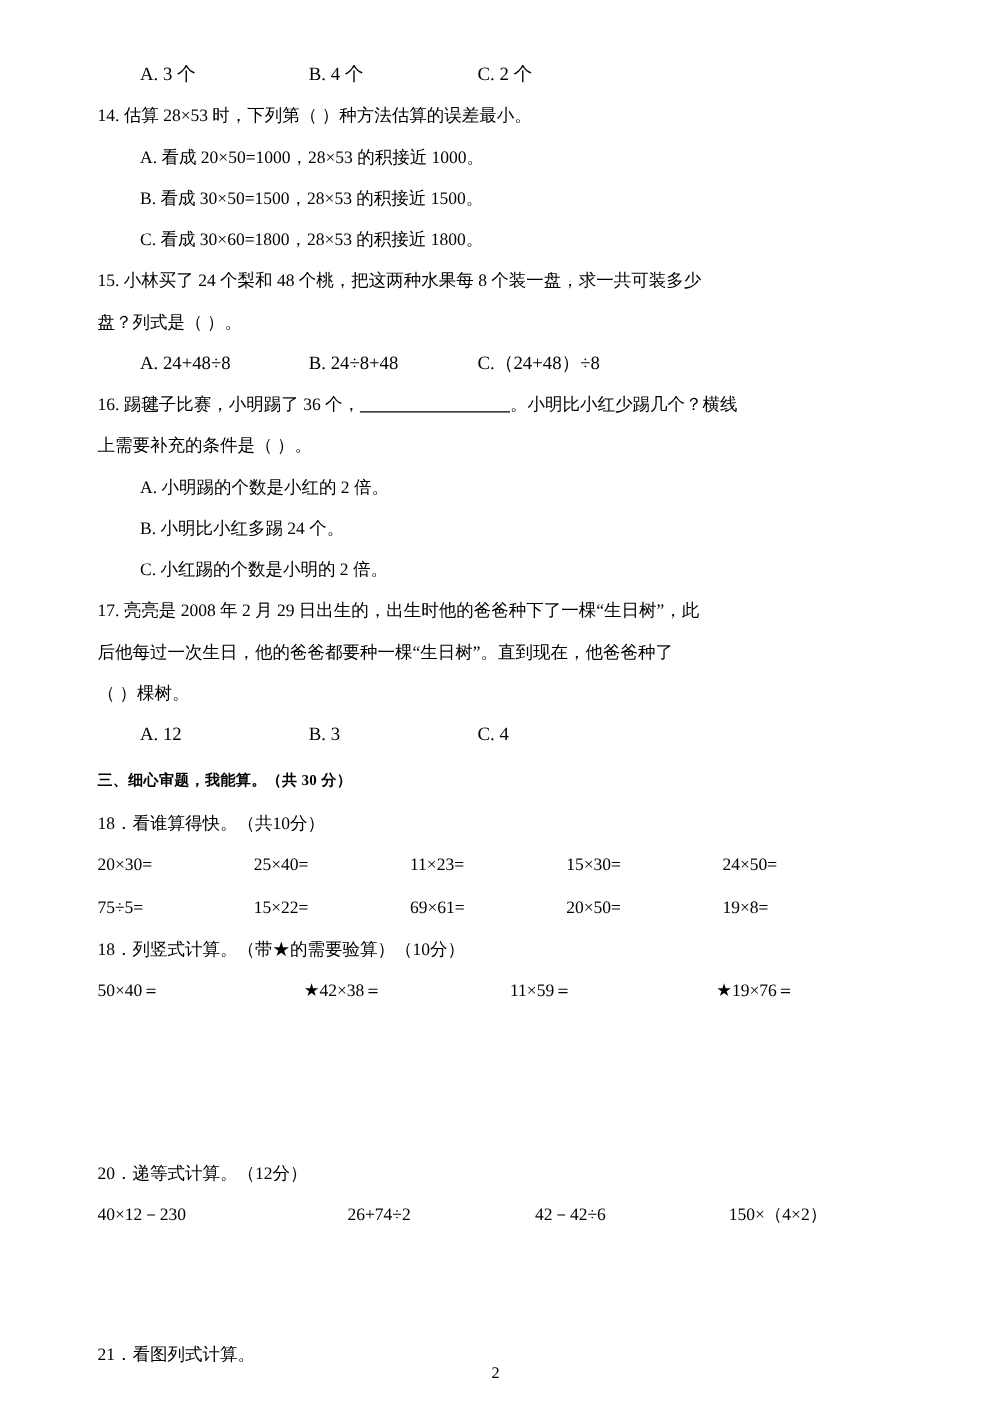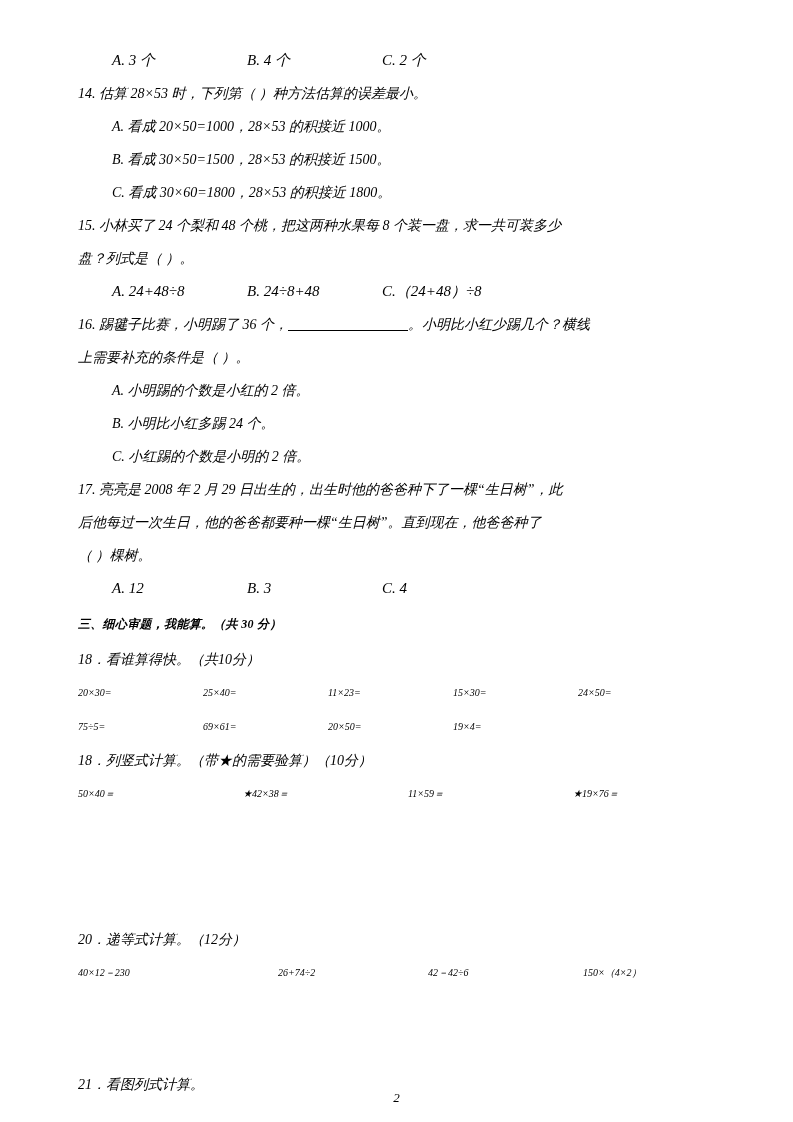--- a/index.html
+++ b/index.html
@@ -14,41 +14,40 @@
     color: #000000;
     position: relative;
     overflow: hidden;
   }
   .page {
     width: 793px;
     height: 1122px;
     box-sizing: border-box;
     padding: 44px 45px 0 78px;
     position: relative;
-    font-style: italic;
   }
   .opt-row {
     display: flex;
     font-size: 15px;
     line-height: 33px;
   }
   .indent1 { padding-left: 34px; }
   .sec-head {
     font-weight: bold;
     font-size: 12px;
     line-height: 38px;
     letter-spacing: 0.3px;
   }
   .q {
     font-size: 14px;
     line-height: 33px;
   }
   .calc-row {
     display: flex;
-    font-size: 10px;
+    font-size: 14px;
     line-height: 34px;
   }
   .calc-row > span { display: inline-block; }
   .w-a { width: 135px; }
   .w-b { width: 125px; }
   .page-num {
     position: absolute;
     bottom: 16px;
     left: 0;
     width: 793px;
@@ -112,23 +111,24 @@
   <div class="q">18．看谁算得快。（共10分）</div>
   <div class="calc-row">
     <span class="w-b">20×30=</span>
     <span class="w-b">25×40=</span>
     <span class="w-b">11×23=</span>
     <span class="w-b">15×30=</span>
     <span>24×50=</span>
   </div>
   <div class="calc-row">
     <span class="w-b">75÷5=</span>
+    <span class="w-b">15×22=</span>
     <span class="w-b">69×61=</span>
     <span class="w-b">20×50=</span>
-    <span>19×4=</span>
+    <span>19×8=</span>
   </div>
 
   <div class="q">18．列竖式计算。（带★的需要验算）（10分）</div>
   <div class="calc-row">
     <span style="width:165px;">50×40＝</span>
     <span style="width:165px;">★42×38＝</span>
     <span style="width:165px;">11×59＝</span>
     <span>★19×76＝</span>
   </div>
 

